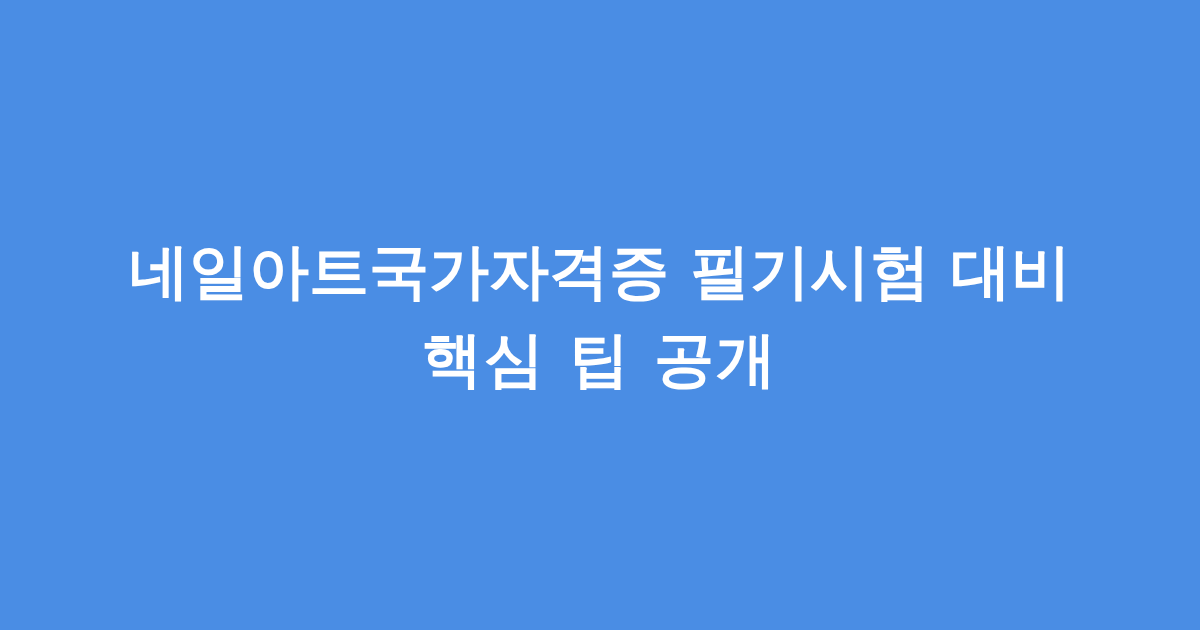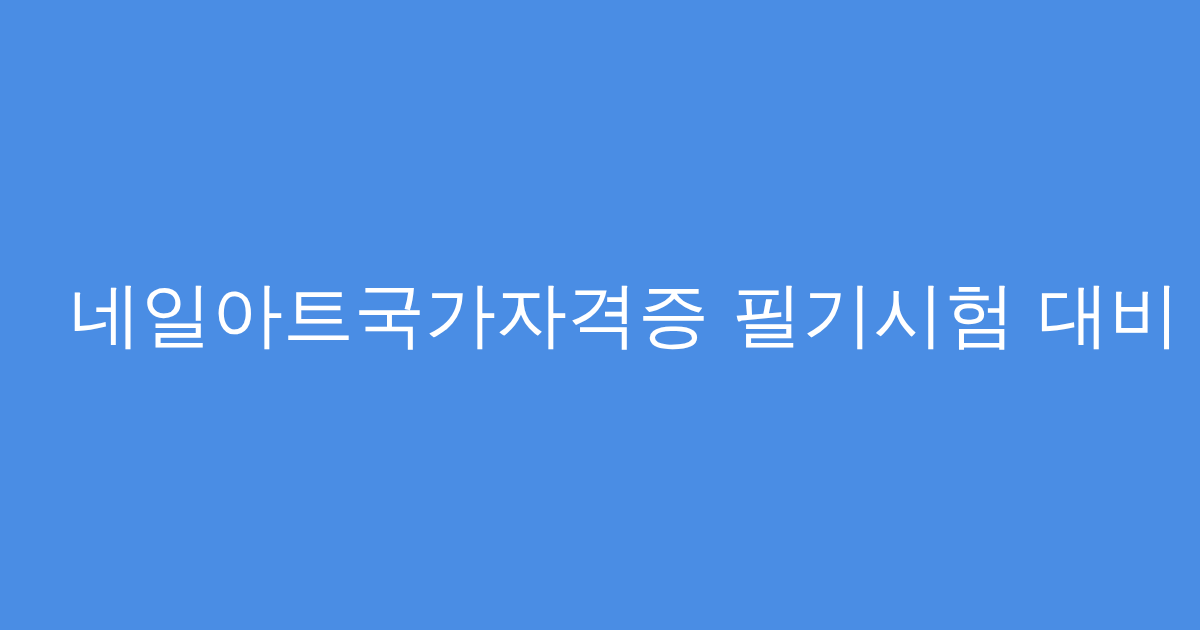--- a/index.html
+++ b/index.html
@@ -31,37 +31,38 @@
     margin: 0;
     padding: 0 20px;
     box-sizing: border-box;
     text-align: center;
   }
 
   .headline-line {
     display: block;
     color: #ffffff;
     font-family: "DejaVu Sans", "Liberation Sans", sans-serif;
-    font-weight: 400;
-    font-size: 71px;
+    font-weight: 700;
+    font-size: 60px;
     line-height: 88px;
     letter-spacing: 0px;
     white-space: nowrap;
     -webkit-font-smoothing: antialiased;
   }
 
   .headline-line.line-2 {
     letter-spacing: 2px;
   }
 </style>
 </head>
 <body>
 
 <div id="banner-card" style="background-color: rgb(74, 141, 228);">
 
   <div id="headline-block">
 
     <span class="headline-line line-1" style="color: rgb(255, 255, 255);">네일아트국가자격증 필기시험 대비</span>
 
+    <span class="headline-line line-2" style="color: rgb(255, 255, 255);">핵심 팁 공개</span>
 
   </div>
 
 </div>
 
 </body></html>

